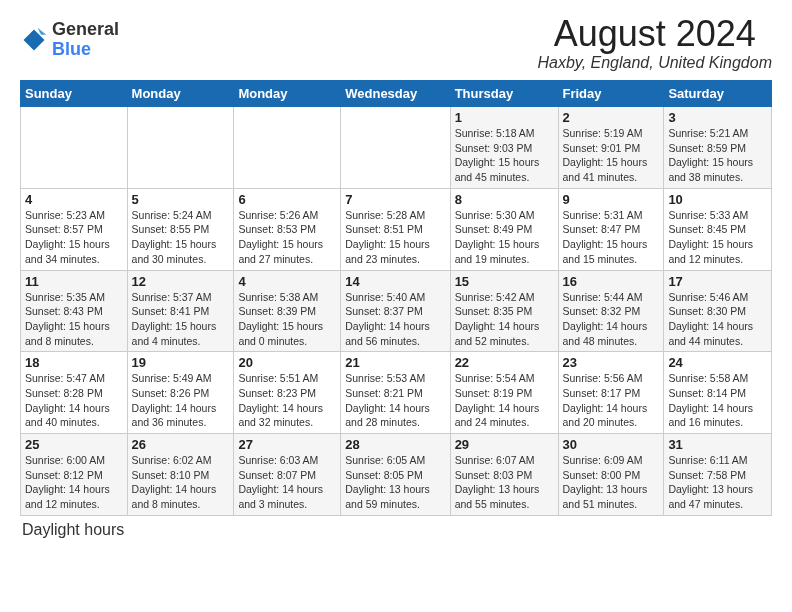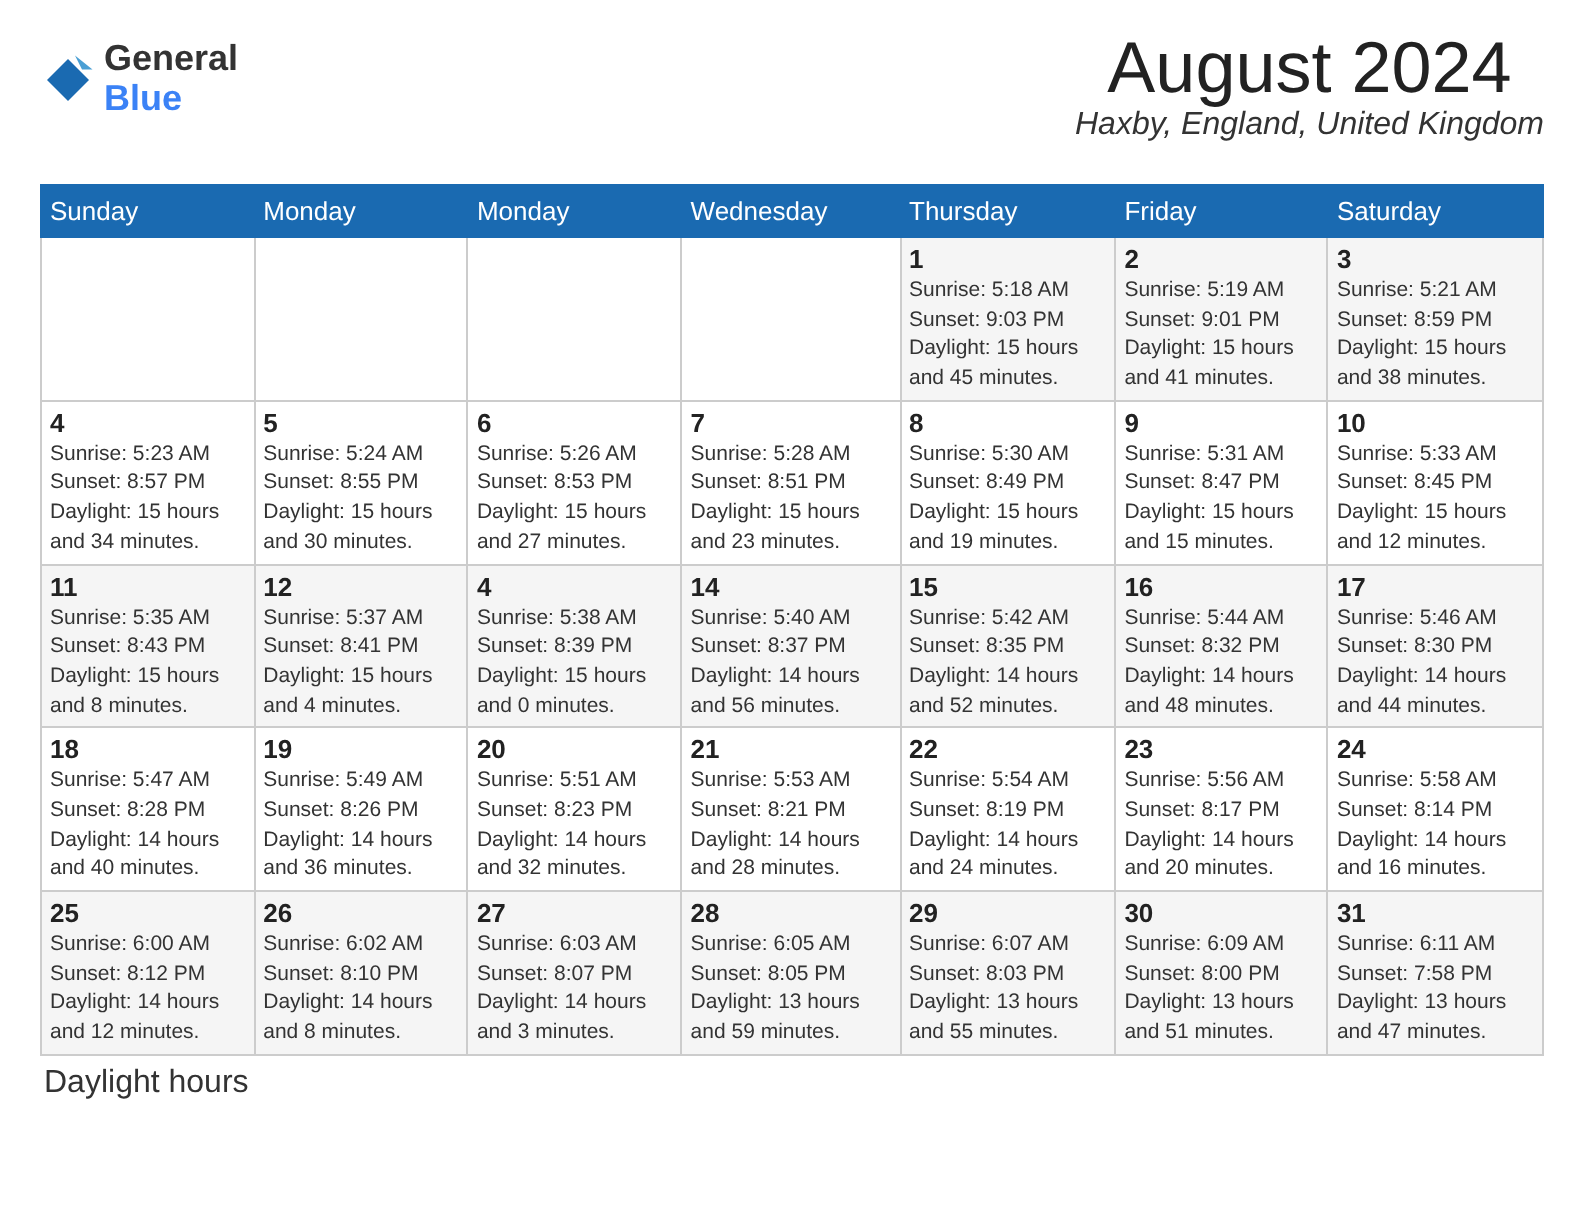--- a/index.html
+++ b/index.html
@@ -11,21 +11,21 @@
       overflow: hidden;
     }
     .page {
       width: 792px;
       padding: 16px 20px 10px 20px;
     }
     .header-area {
       display: flex;
       align-items: flex-start;
       justify-content: space-between;
-      margin-bottom: 20px;
+      margin-bottom: 8px;
     }
     .logo {
       display: flex;
       align-items: center;
       gap: 4px;
       margin-top: 4px;
     }
     .logo-text {
       font-size: 18px;
       font-weight: bold;
@@ -56,21 +56,21 @@
       width: 100%;
       border-collapse: collapse;
       font-size: 11px;
     }
     .calendar-table th {
       background: #1a6ab1;
       color: #fff;
       padding: 5px 4px;
       text-align: left;
       font-size: 13px;
-      font-weight: normal;
+      font-weight: bold;
       border: 1px solid #1a6ab1;
     }
     .calendar-table td {
       border: 1px solid #ccc;
       vertical-align: top;
       padding: 3px 4px;
       height: 78px;
       width: 113px;
     }
     .calendar-table tr:nth-child(odd) td {

